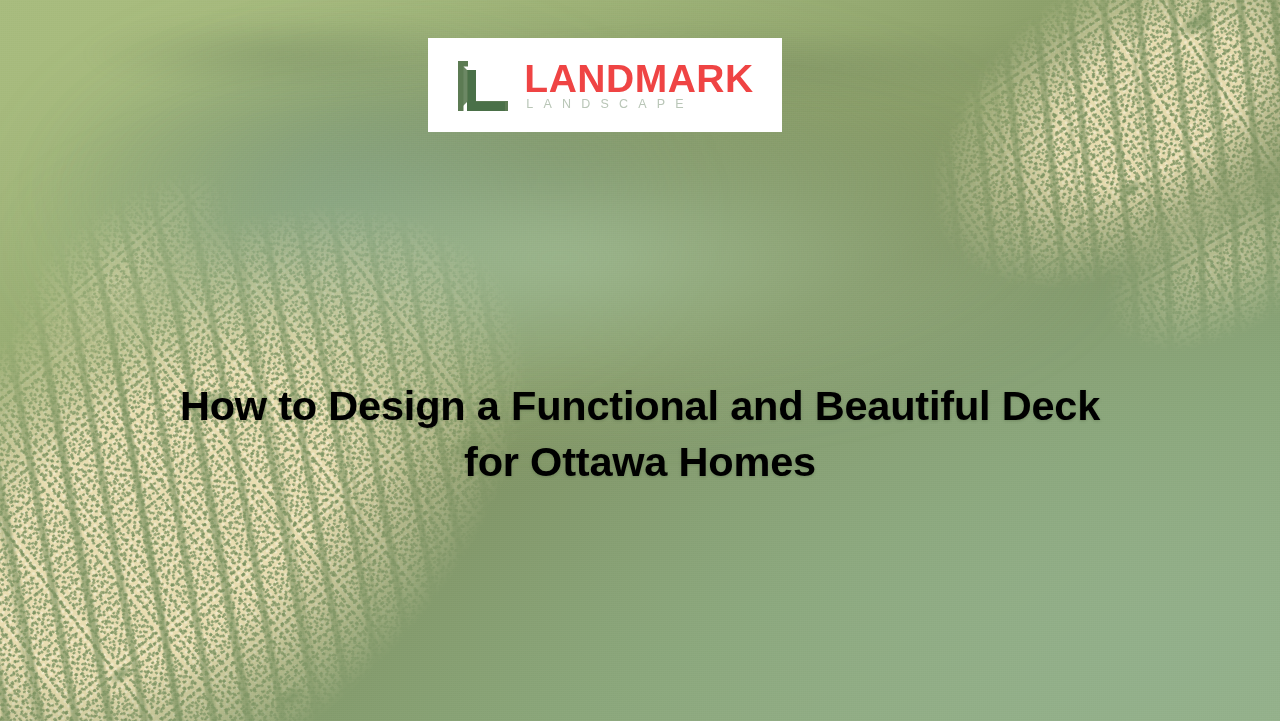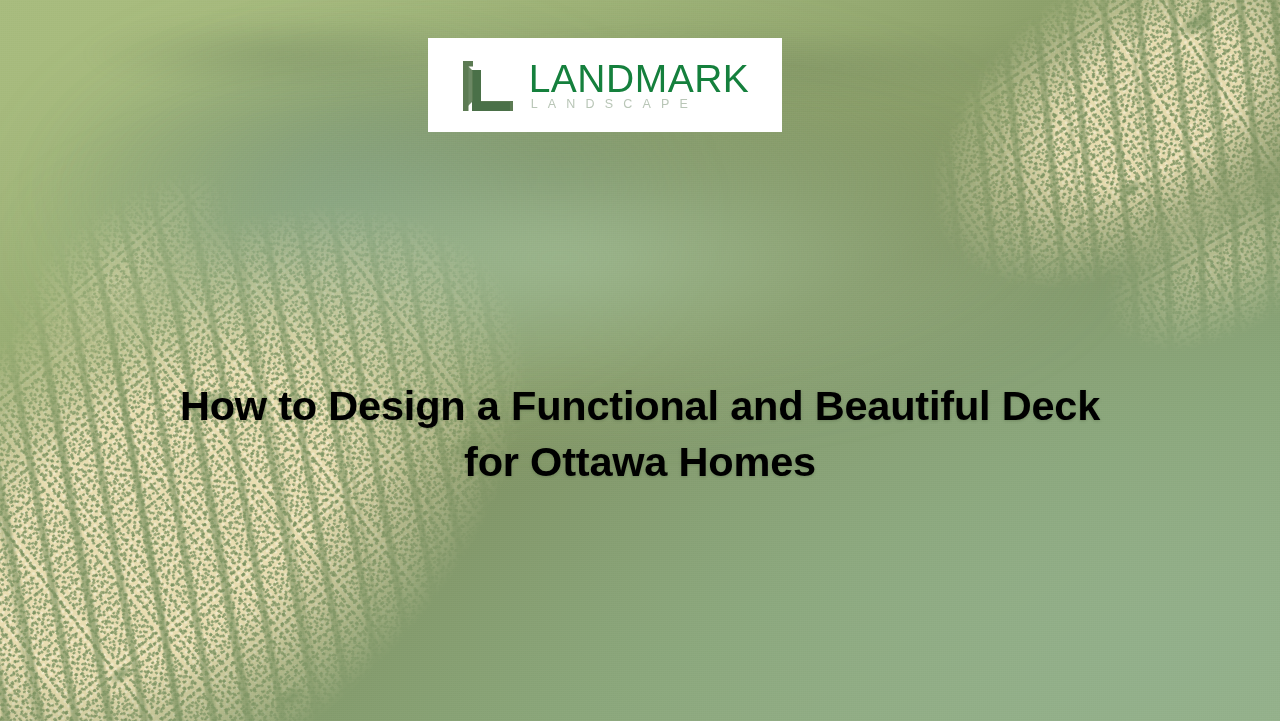--- a/index.html
+++ b/index.html
@@ -205,24 +205,24 @@
 
   .logo-words {
     display:flex;
     flex-direction:column;
     align-items:stretch;
     line-height:1;
   }
 
   .logo-wordmark {
     font-family:"Liberation Sans", sans-serif;
-    font-weight:normal;
+    font-weight:bold;
     font-size:39px;
     letter-spacing:0.5px;
-    color:#15803d;
+    color:#ef4444;
     white-space:nowrap;
   }
 
   .logo-subword {
     font-family:"Liberation Sans", sans-serif;
     font-weight:normal;
     font-size:12.5px;
     letter-spacing:10.2px;
     color:#b9c6b7;
     white-space:nowrap;

